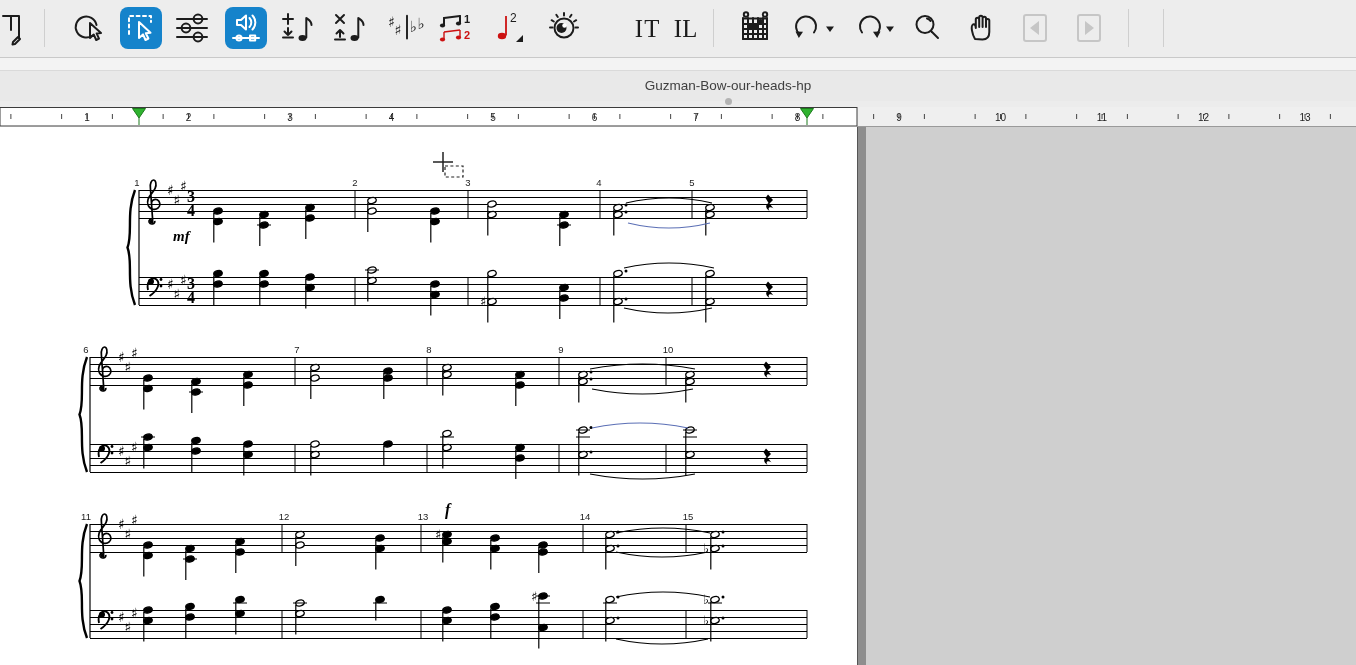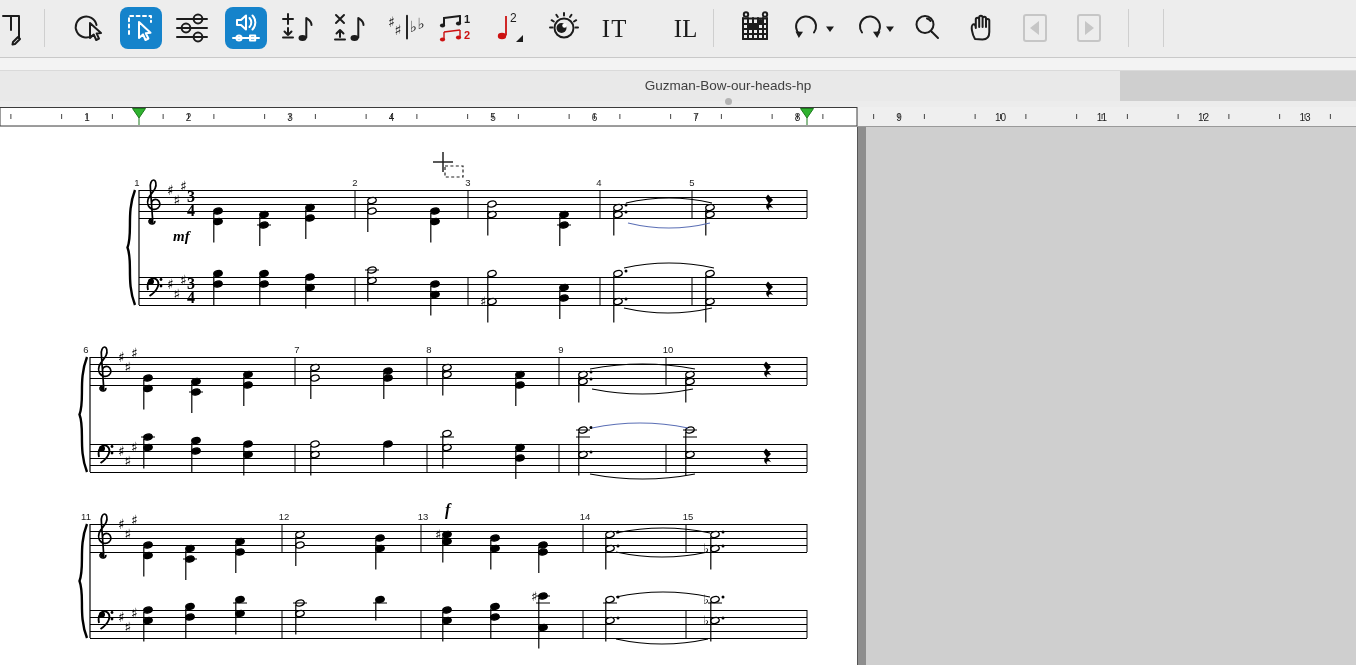--- a/index.html
+++ b/index.html
@@ -14,21 +14,21 @@
   .tbtn svg{display:block;}
   .tdiv{position:absolute;top:9px;width:1px;height:38px;background:#cfcfcf;}
   .tarrow{position:absolute;top:22px;width:12px;height:14px;display:flex;
     align-items:center;justify-content:center;}
   .ico{stroke:#1c1c1c;fill:none;stroke-width:2;stroke-linecap:round;stroke-linejoin:round;}
   .ico-w{stroke:#ffffff;fill:none;stroke-width:2;stroke-linecap:round;stroke-linejoin:round;}
   .ico-dis{stroke:#c6c6c6;}
   
   #strip1{position:absolute;left:0;top:58px;width:1356px;height:12px;
     background:#f3f3f3;border-bottom:1px solid #dadada;}
-  #titlebar{position:absolute;left:0;top:71px;width:1120px;height:30px;background:#e9e9e9;}
+  #titlebar{position:absolute;left:0;top:71px;width:1356px;height:30px;background:#e9e9e9;}
   #doc-title{position:absolute;left:728px;top:7px;transform:translateX(-50%);
     font-size:13.5px;color:#3f3f3f;white-space:nowrap;}
   #strip2{position:absolute;left:0;top:101px;width:1356px;height:6px;background:#ececec;}
   #title-dot{position:absolute;left:725px;top:98px;width:7px;height:7px;border-radius:50%;background:#b3b3b3;}
   
   #ruler-svg{position:absolute;left:0;top:107px;}
   #score-svg{position:absolute;left:0;top:127px;}
   text{user-select:none;}
 </style>
 </head>
@@ -137,21 +137,21 @@
       <svg width="40" height="40" viewBox="0 0 40 40">
         <circle class="ico" stroke-width="2.2" cx="20" cy="20" r="9.5"></circle>
         <g class="ico" stroke-width="1.6">
           <path d="M20 7.5 V5 M26 9 L27.5 6.8 M13.8 9 L12.3 6.8 M30 13.5 L32.2 12.2 M9.8 13.5 L7.6 12.2 M31.5 19.5 H34 M6 19.5 H8.5"></path>
         </g>
         <circle fill="#1c1c1c" cx="17.5" cy="20" r="5"></circle>
         <circle fill="#ffffff" cx="20.5" cy="17.5" r="2.2"></circle>
       </svg>
     </div>
 
-    <div class="tbtn" style="left:594px">
+    <div class="tbtn" style="left:627px">
       <svg width="44" height="40" viewBox="0 0 44 40">
         <text x="8" y="29" font-size="26" fill="#1c1c1c" stroke="none" font-family="Liberation Serif, serif" textLength="26">IT</text>
       </svg>
     </div>
 
     <div class="tbtn" style="left:666px">
       <svg width="44" height="40" viewBox="0 0 44 40">
         <text x="8" y="29" font-size="26" fill="#1c1c1c" stroke="none" font-family="Liberation Serif, serif" textLength="25">IL</text>
       </svg>
     </div>

